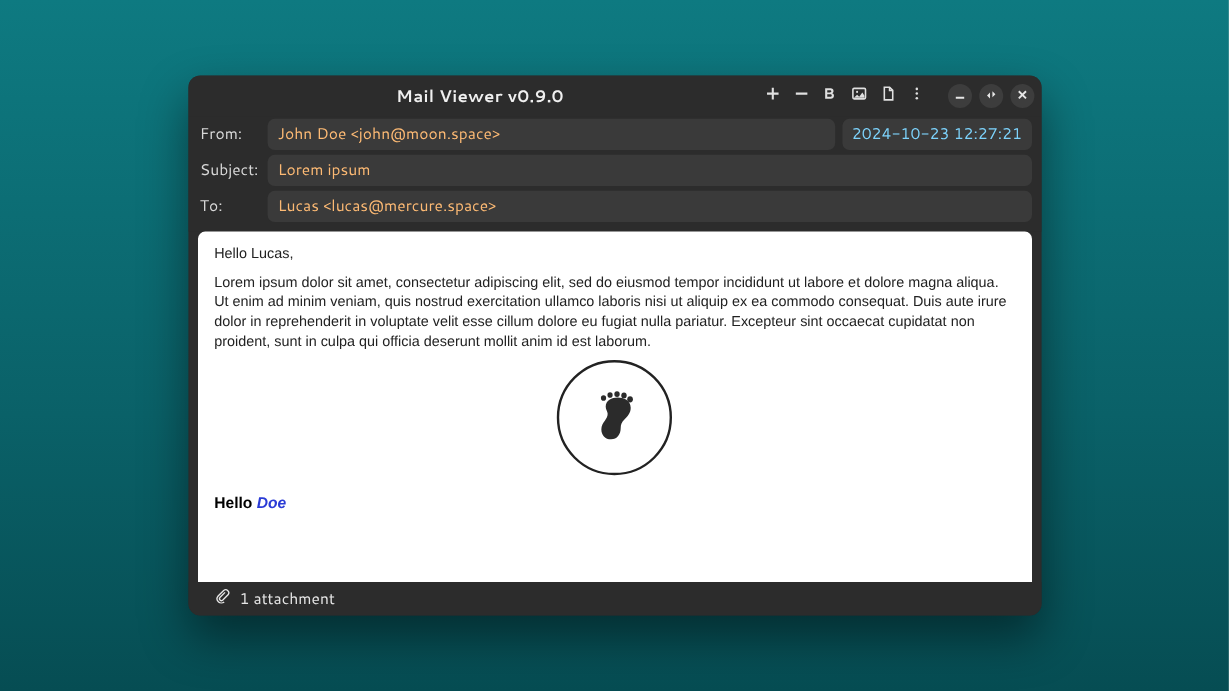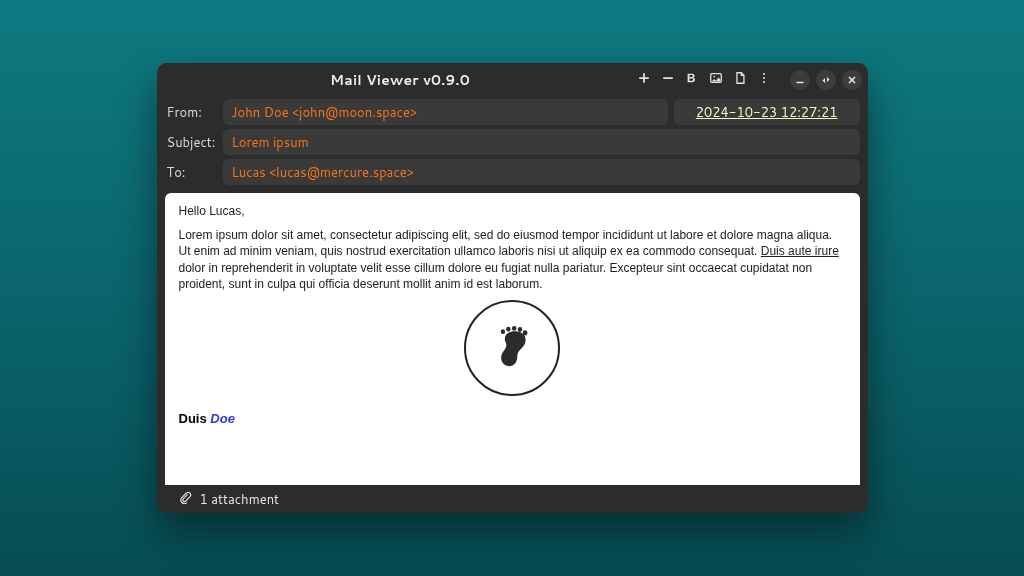--- a/index.html
+++ b/index.html
@@ -45,39 +45,39 @@
   
   .headers {
     background: #2c2c2c;
     padding: 2px 8px 8px 8px;
     display: flex; flex-direction: column; gap: 4px;
   }
   .hrow { display: flex; align-items: center; gap: 6px; font-size: 13px; }
   .hlabel { width: 52px; color: #d8d8d8; padding-left: 2px; }
   .hval {
     flex: 1; background: #3a3a3a; border-radius: 6px;
-    padding: 5px 9px; color: #f97316; height: 26px; line-height: 16px;
+    padding: 5px 9px; color: #fdba74; height: 26px; line-height: 16px;
     overflow: hidden; white-space: nowrap;
   }
   .hdate {
     background: #3a3a3a; border-radius: 6px;
-    padding: 5px 22px; color: #fef9c3; height: 26px; line-height: 16px;
-    font-size: 13px; white-space: nowrap; text-decoration: underline;
+    padding: 5px 8px; color: #7dd3fc; height: 26px; line-height: 16px;
+    font-size: 13px; white-space: nowrap;
   }
   
   .bodywrap {
     flex: 1; background: #ffffff; color: #222; margin: 0 8px 0 8px;
     border-radius: 6px 6px 0 0;
     padding: 10px 14px 22px 14px;
     font-family: Arial, Helvetica, sans-serif;
     font-size: 12px; line-height: 1.35;
     overflow: hidden;
   }
   .bodywrap p { margin: 0 0 8px 0; }
-  .bodywrap .u { text-decoration: underline; }
+  .bodywrap .u { }
   .sigimg { display: flex; justify-content: center; margin: 6px 0 6px 0; }
   .footcircle {
     width: 96px; height: 96px; border: 2px solid #222; border-radius: 50%;
     display: flex; align-items: center; justify-content: center;
   }
   .sig { font-weight: 700; font-size: 13px; margin-top: 14px; }
   .sig .firstname { color: #000; }
   .sig .lastname { color: #2a3bd6; font-style: italic; }
   
   .statusbar {
@@ -193,21 +193,21 @@
           <ellipse cx="22" cy="14" rx="2.4" ry="2.6"></ellipse>
           <ellipse cx="28" cy="11.2" rx="2.4" ry="2.6"></ellipse>
           <ellipse cx="34.4" cy="10.4" rx="2.5" ry="2.7"></ellipse>
           <ellipse cx="40.8" cy="11.6" rx="2.5" ry="2.7"></ellipse>
           <ellipse cx="46.4" cy="15.2" rx="2.6" ry="2.9"></ellipse>
           <path d="M24 22c0-6 5.5-8.5 11-8.5S47 16 47 23c0 5-3 8-6 11-2.2 2.2-3.2 4.4-3.2 7.6 0 5.8-3.4 10.4-8.8 10.4-5.6 0-9-4-9-9.4 0-3.2 1.6-5.6 3.2-7.8 1.4-2 2.6-3.8 2.6-6.4 0-2-1.8-3.6-1.8-6.4z"></path>
         </svg>
       </div>
     </div>
     <div class="sig">
-      <span class="firstname">Duis </span><span class="lastname">Doe</span>
+      <span class="firstname">Hello </span><span class="lastname">Doe</span>
     </div>
   </div>
 
   <div class="statusbar">
     <span>
       <svg viewBox="0 0 16 16" fill="none" stroke="#e6e6e6" stroke-width="1.4">
           <path d="M10.5 4.5 5.2 9.8a2 2 0 0 0 2.8 2.8l5.6-5.6a3.2 3.2 0 0 0-4.5-4.5L3.4 8.2a4.4 4.4 0 0 0 6.2 6.2"></path>
         </svg>
     </span>
     <span>1 attachment</span>

